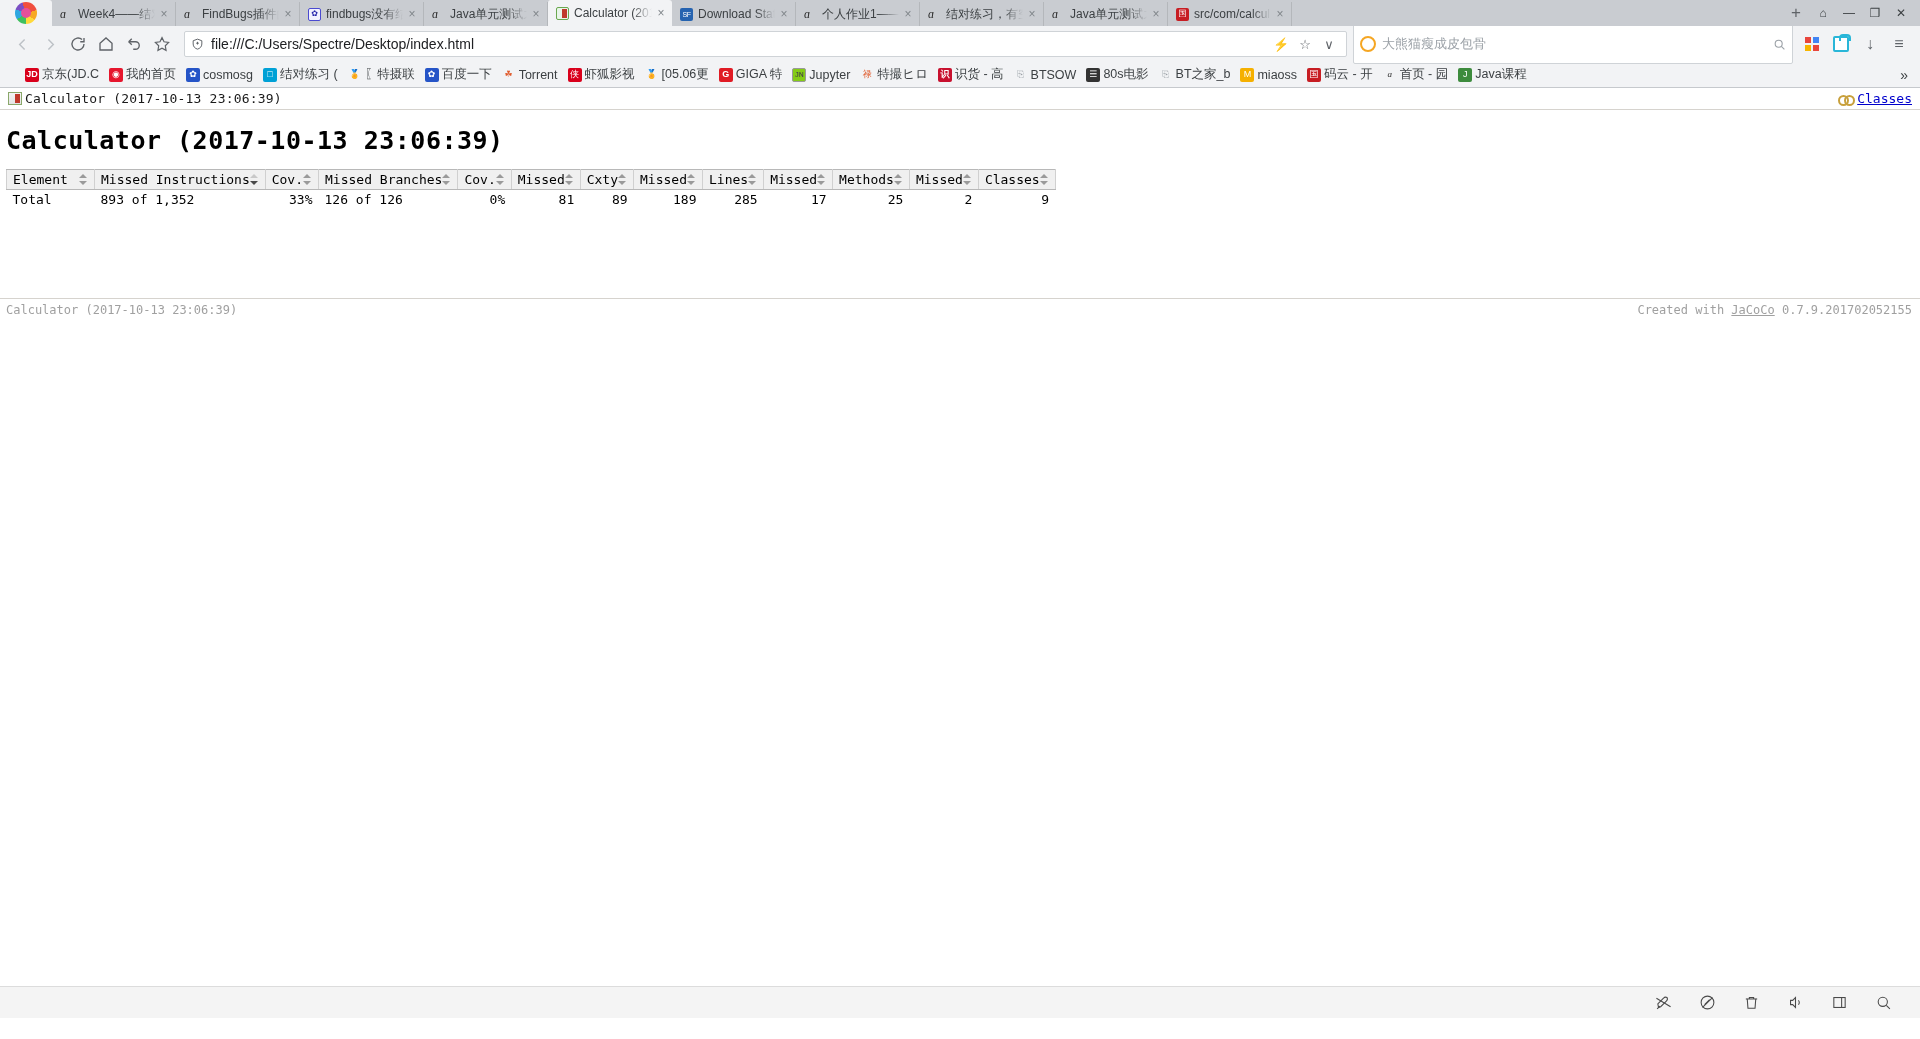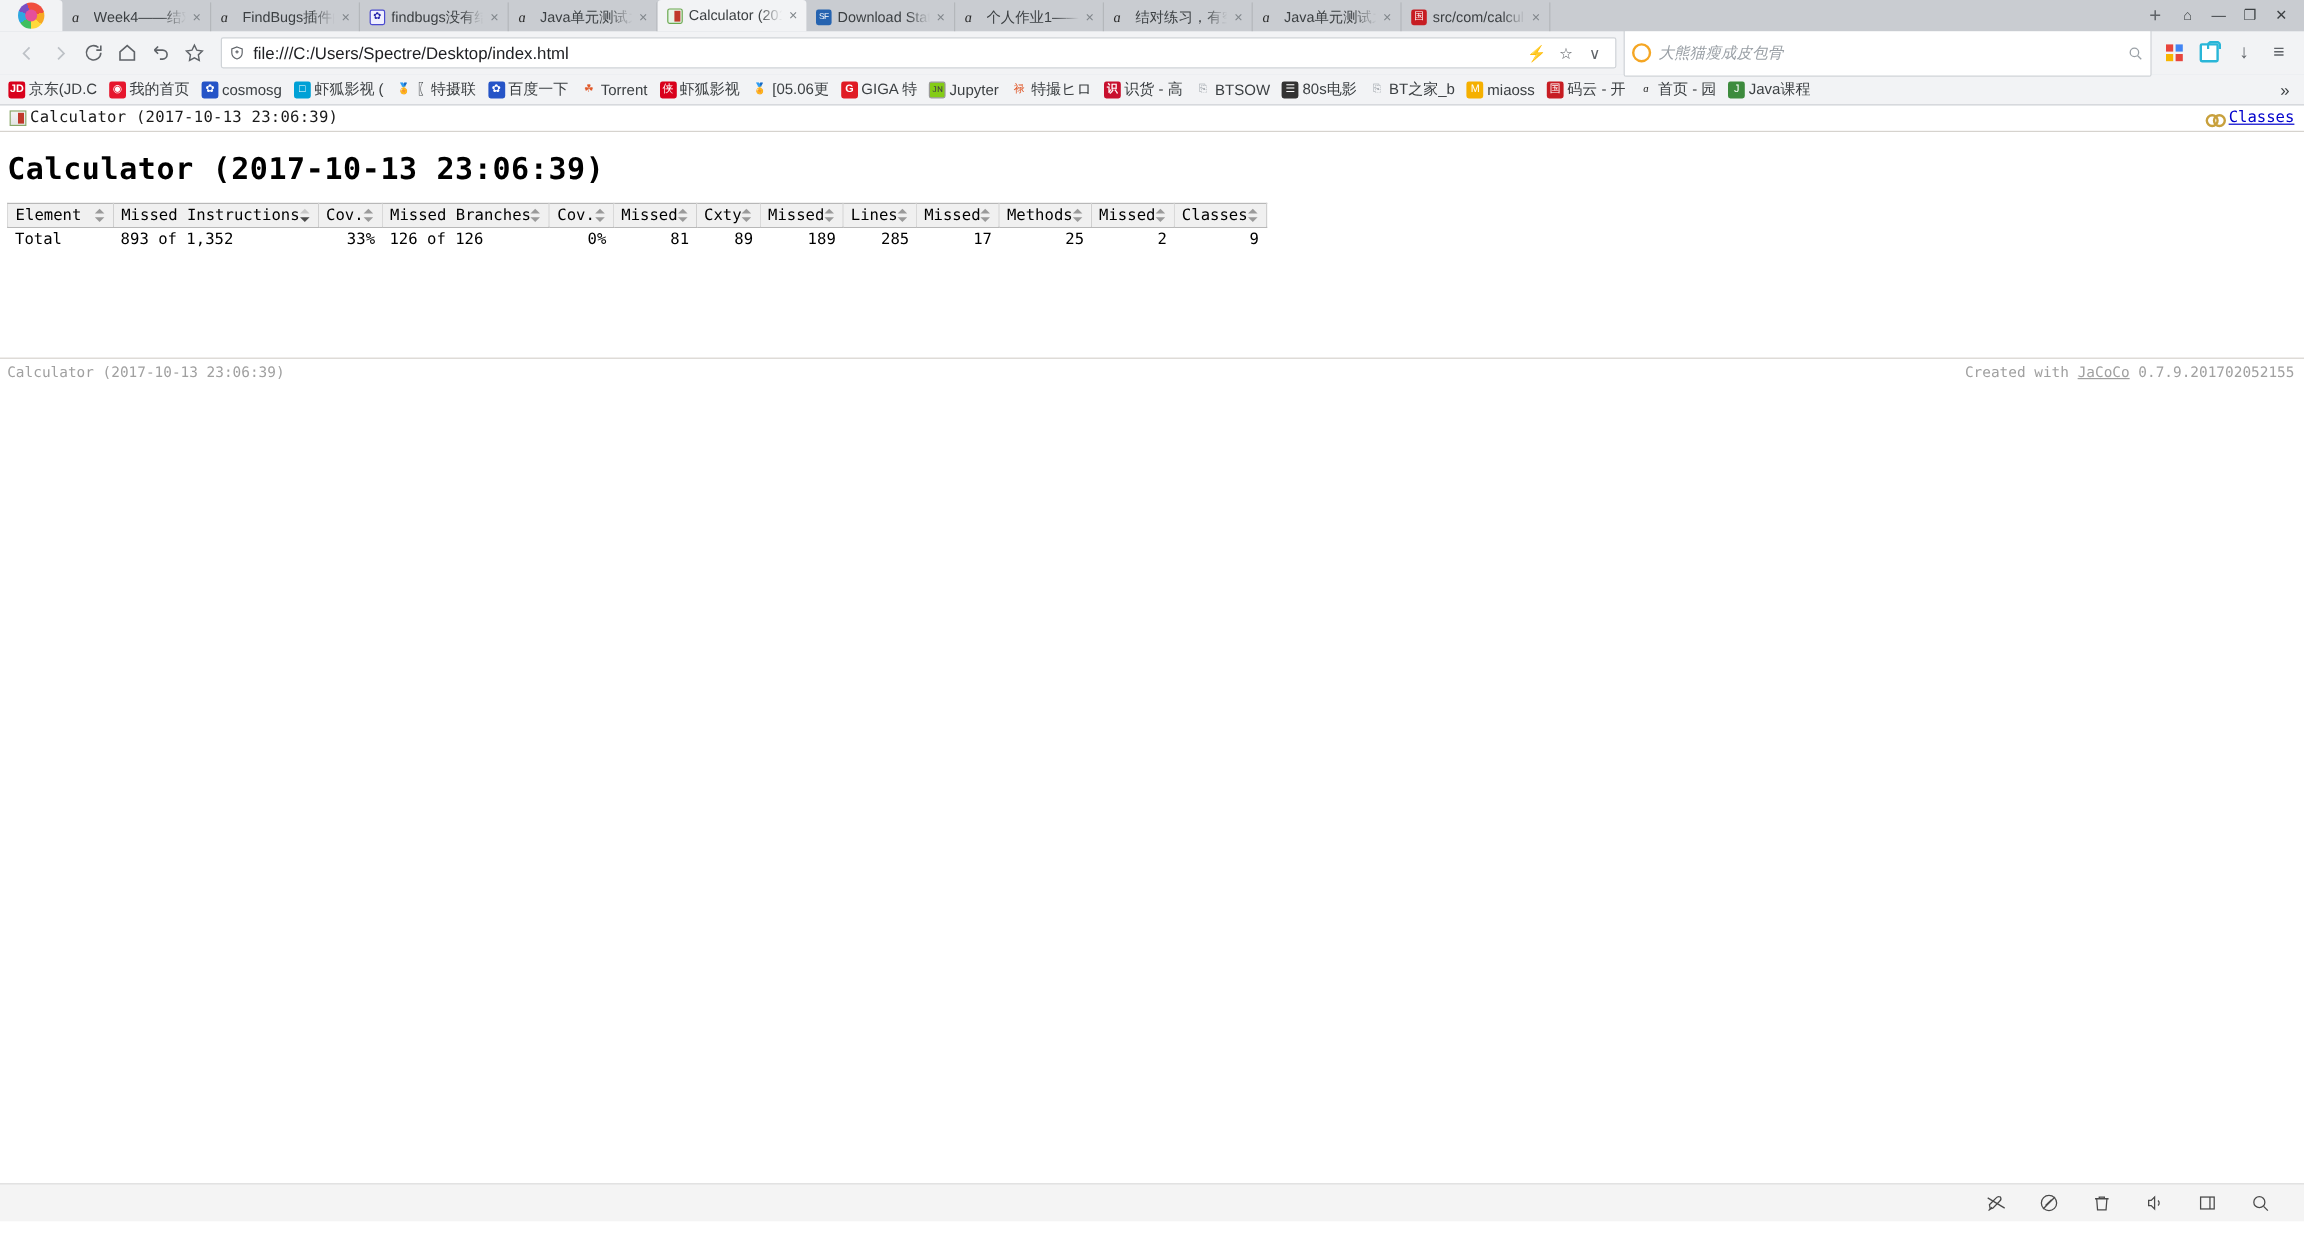--- a/index.html
+++ b/index.html
@@ -163,21 +163,20 @@
   }
   .searchbox {
     flex: 0 0 440px;
     height: 40px;
     background: #fff;
     border: 1px solid #cfd3d7;
     border-radius: 2px;
     display: flex; align-items: center;
     padding: 0 6px;
     margin-right: 6px;
-    font-style: italic;
   }
   .searchbox .sengine {
     width: 16px; height: 16px; border-radius: 50%;
     border: 2px solid #f5a623;
     margin-right: 6px; flex: 0 0 16px;
     background: #fff;
   }
   .searchbox .sq {
     flex: 1 1 auto;
     font-size: 13px; color: #9aa0a6;
@@ -202,21 +201,21 @@
     content:""; position:absolute; left:4px; top:-4px; width:8px; height:5px;
     border:2px solid #29b6d8; border-bottom:none; border-radius:4px 4px 0 0;
   }
 
   
   .bookmarks {
     height: 26px;
     background: #f2f3f5;
     border-bottom: 1px solid #c6c9cd;
     display: flex; align-items: center;
-    padding: 0 4px 0 2px;
+    padding: 0 4px 0 20px;
     overflow: hidden;
   }
   .bm {
     display: flex; align-items: center;
     height: 22px; padding: 0 5px;
     font-size: 12.5px; color: #3c4043;
     white-space: nowrap; flex: 0 0 auto;
   }
   .bm .bmico {
     width: 14px; height: 14px; flex:0 0 14px;
@@ -575,21 +574,21 @@
       <div class="bm">
         <span class="bmico ic-weibo">◉</span>
         <span>我的首页</span>
       </div>
       <div class="bm">
         <span class="bmico ic-paw">✿</span>
         <span>cosmosg</span>
       </div>
       <div class="bm">
         <span class="bmico ic-bili">□</span>
-        <span>虾狐影视 (</span>
+        <span>结对练习 (</span>
       </div>
       <div class="bm">
         <span class="bmico ic-medal">🏅</span>
         <span>〖特摄联</span>
       </div>
       <div class="bm">
         <span class="bmico ic-paw">✿</span>
         <span>百度一下</span>
       </div>
       <div class="bm">

